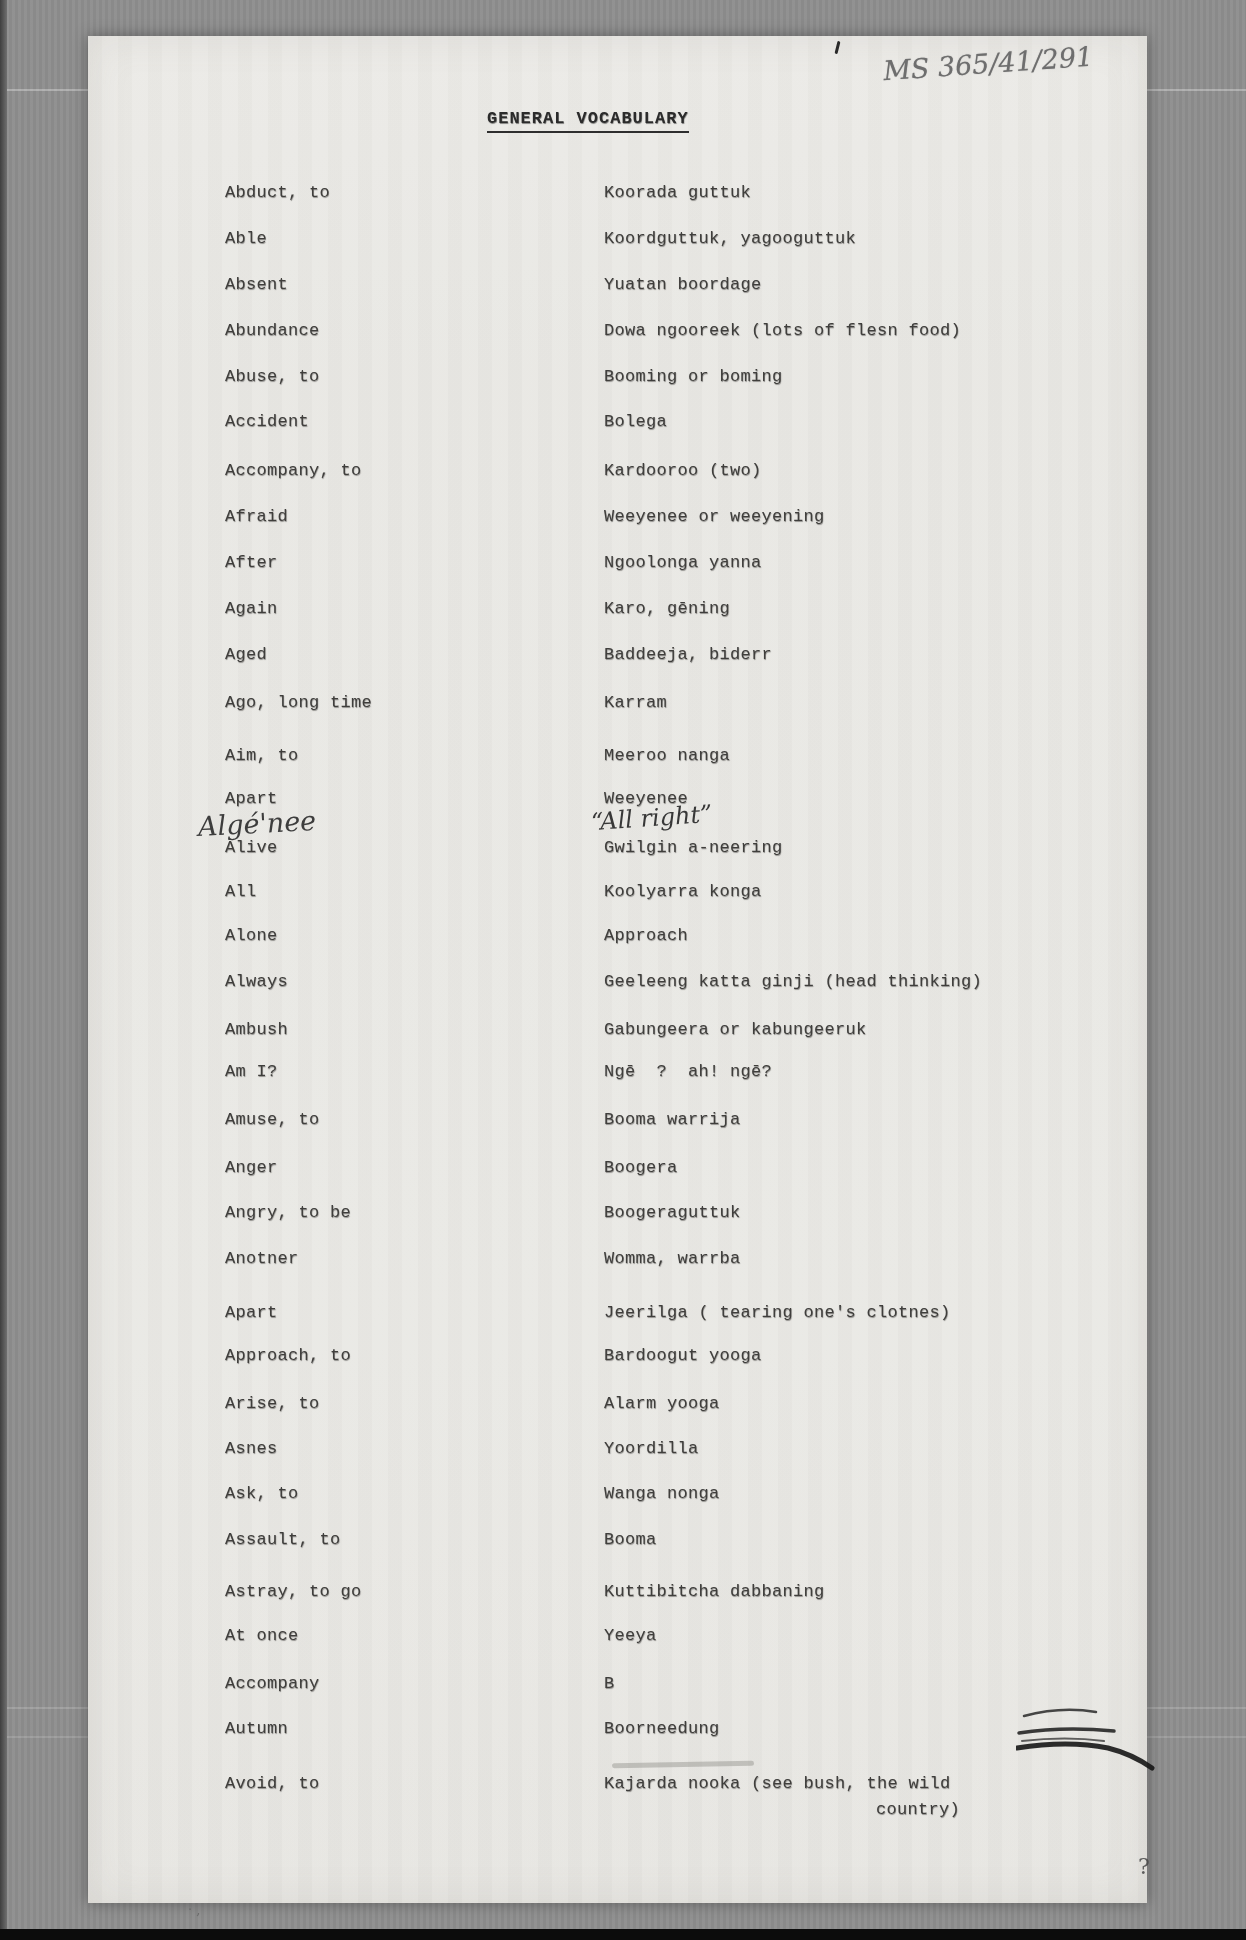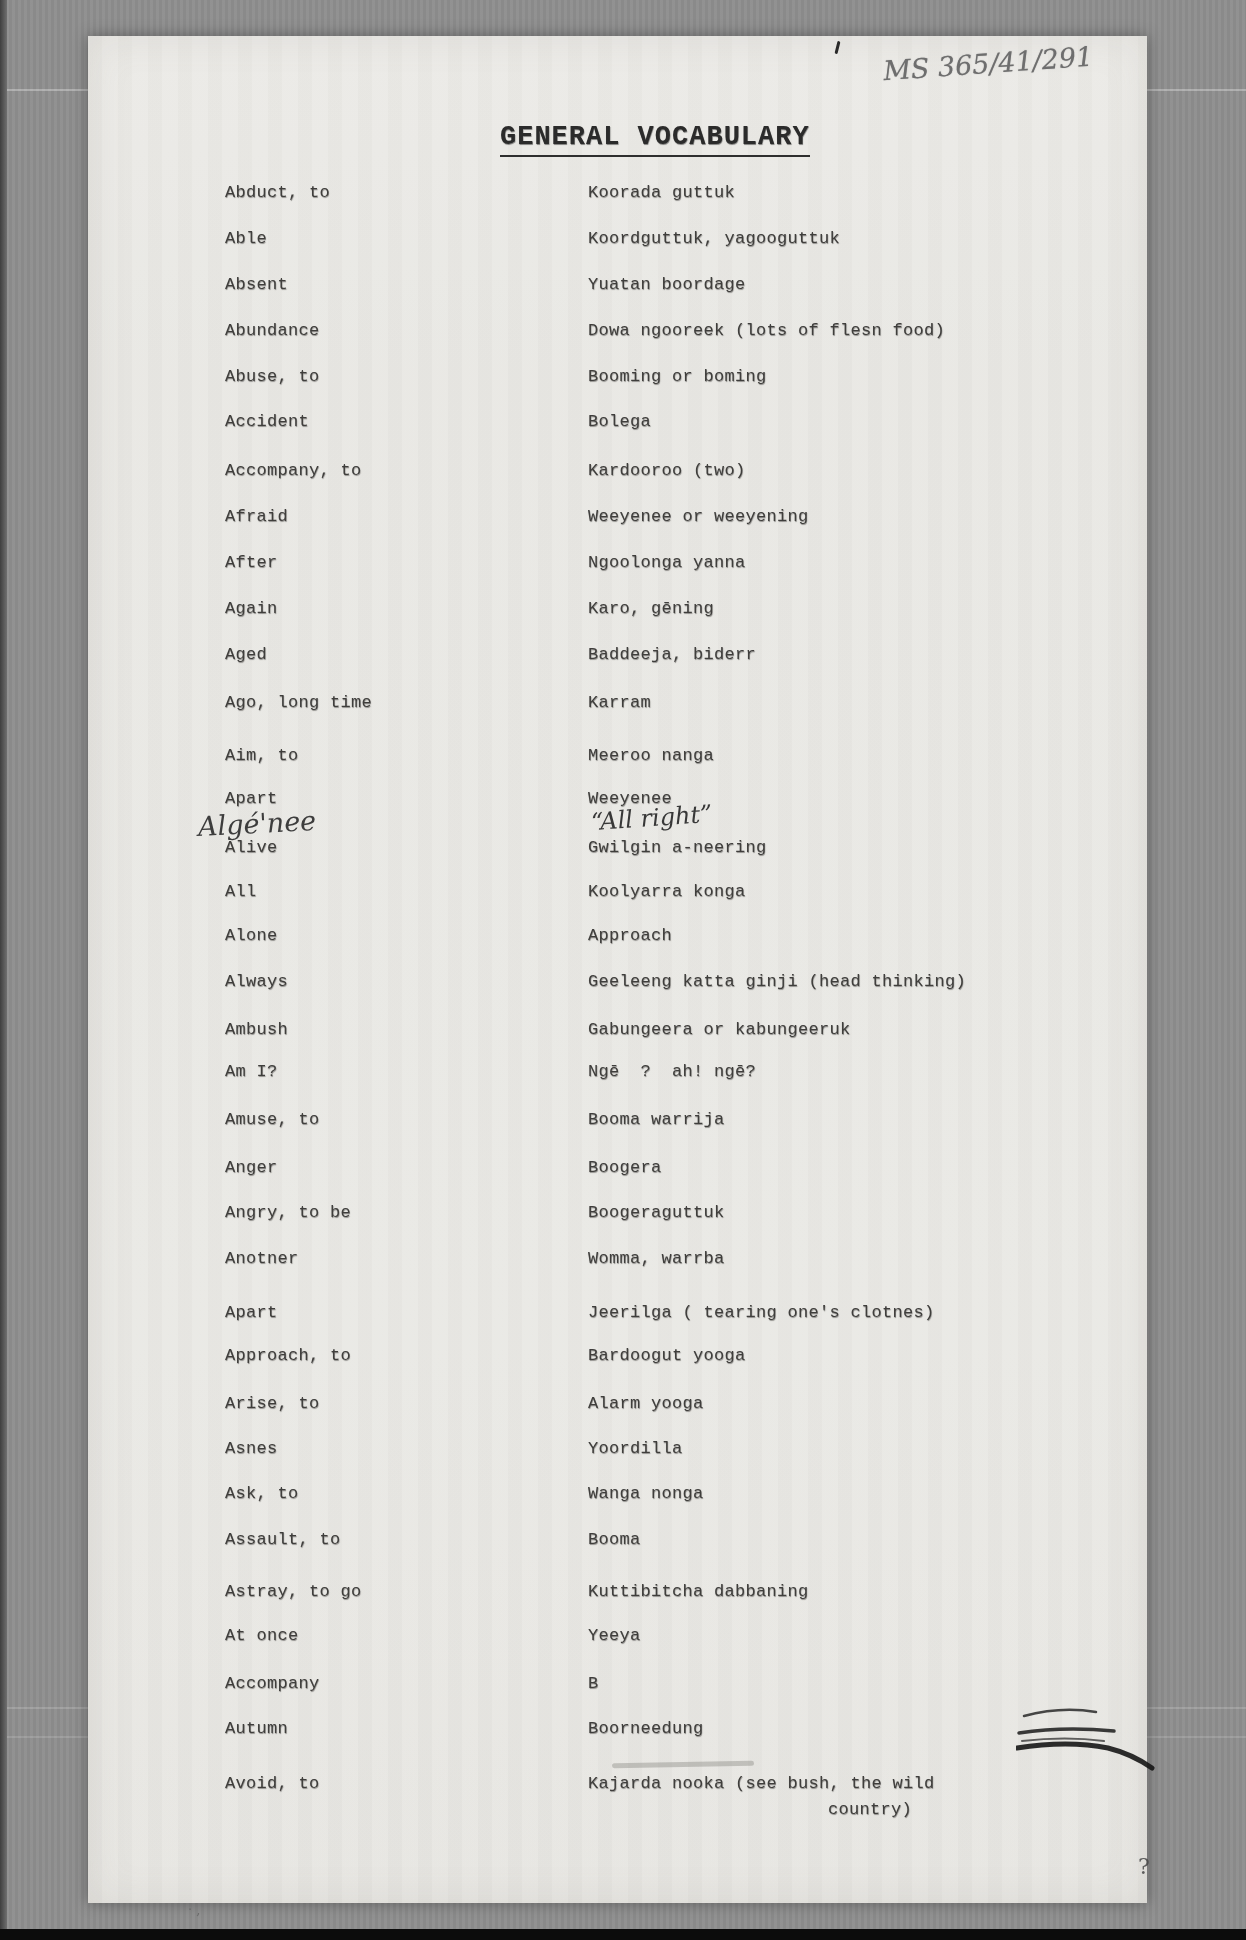--- a/index.html
+++ b/index.html
@@ -17,31 +17,31 @@
 
   .paper{
     position:absolute;left:88px;top:36px;width:1059px;height:1867px;
     background:
       repeating-linear-gradient(90deg, rgba(0,0,0,0.015) 0 14px, rgba(255,255,255,0.025) 14px 30px),
       linear-gradient(180deg,#ecebe7 0%, #e9e8e4 18%, #eae9e5 70%, #e7e6e2 100%);
     box-shadow: 0 0 14px rgba(0,0,0,0.35), inset 0 0 40px rgba(120,115,105,0.12);
   }
 
   .title{
-    position:absolute;left:396px;top:70px;margin:16px;
-    font-size:27px;font-weight:bold;letter-spacing:1px;
+    position:absolute;left:396px;top:70px;margin:3px;
+    font-size:17px;font-weight:bold;letter-spacing:1px;
     color:#2b2b2b;border-bottom:2px solid #2e2e2e;padding-bottom:3px;
     text-shadow:0.5px 0.5px 0.7px rgba(50,50,50,0.55);
     white-space:pre;
   }
 
   .row{position:absolute;left:0;width:100%;white-space:pre;}
   .term{position:absolute;left:137px;}
-  .trans{position:absolute;left:500px;}
-  .trans2{position:absolute;left:740px;top:26px;}
+  .trans{position:absolute;left:516px;}
+  .trans2{position:absolute;left:788px;top:26px;}
   .typed{
     font-size:17px;letter-spacing:0.3px;color:#3f3e3c;
     text-shadow:0.5px 0.5px 0.8px rgba(60,58,55,0.5);
   }
 
   .handwritten{
     position:absolute;font-family:"DejaVu Serif", serif;font-style:italic;
     white-space:pre;
   }
   .ms-ref{left:795px;top:12px;font-size:27px;color:#6e6e6e;transform:rotate(-4deg);

